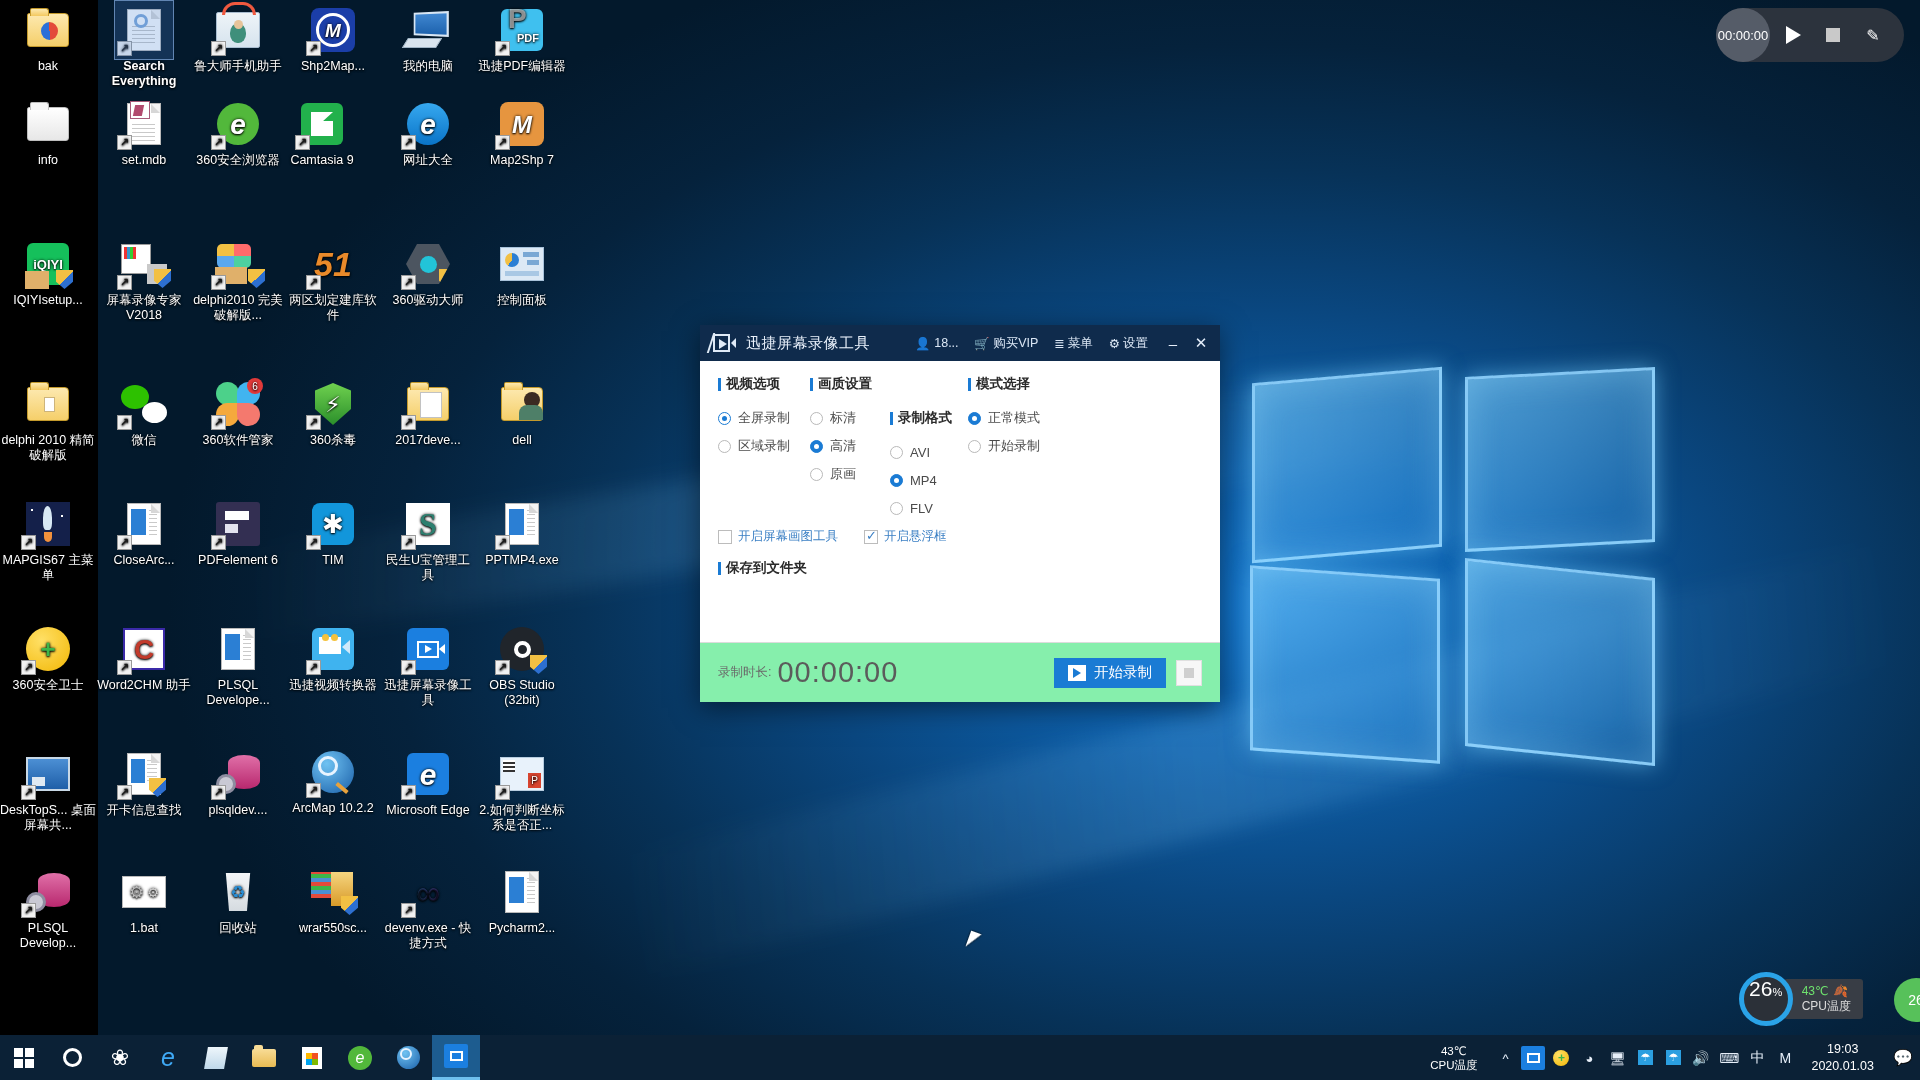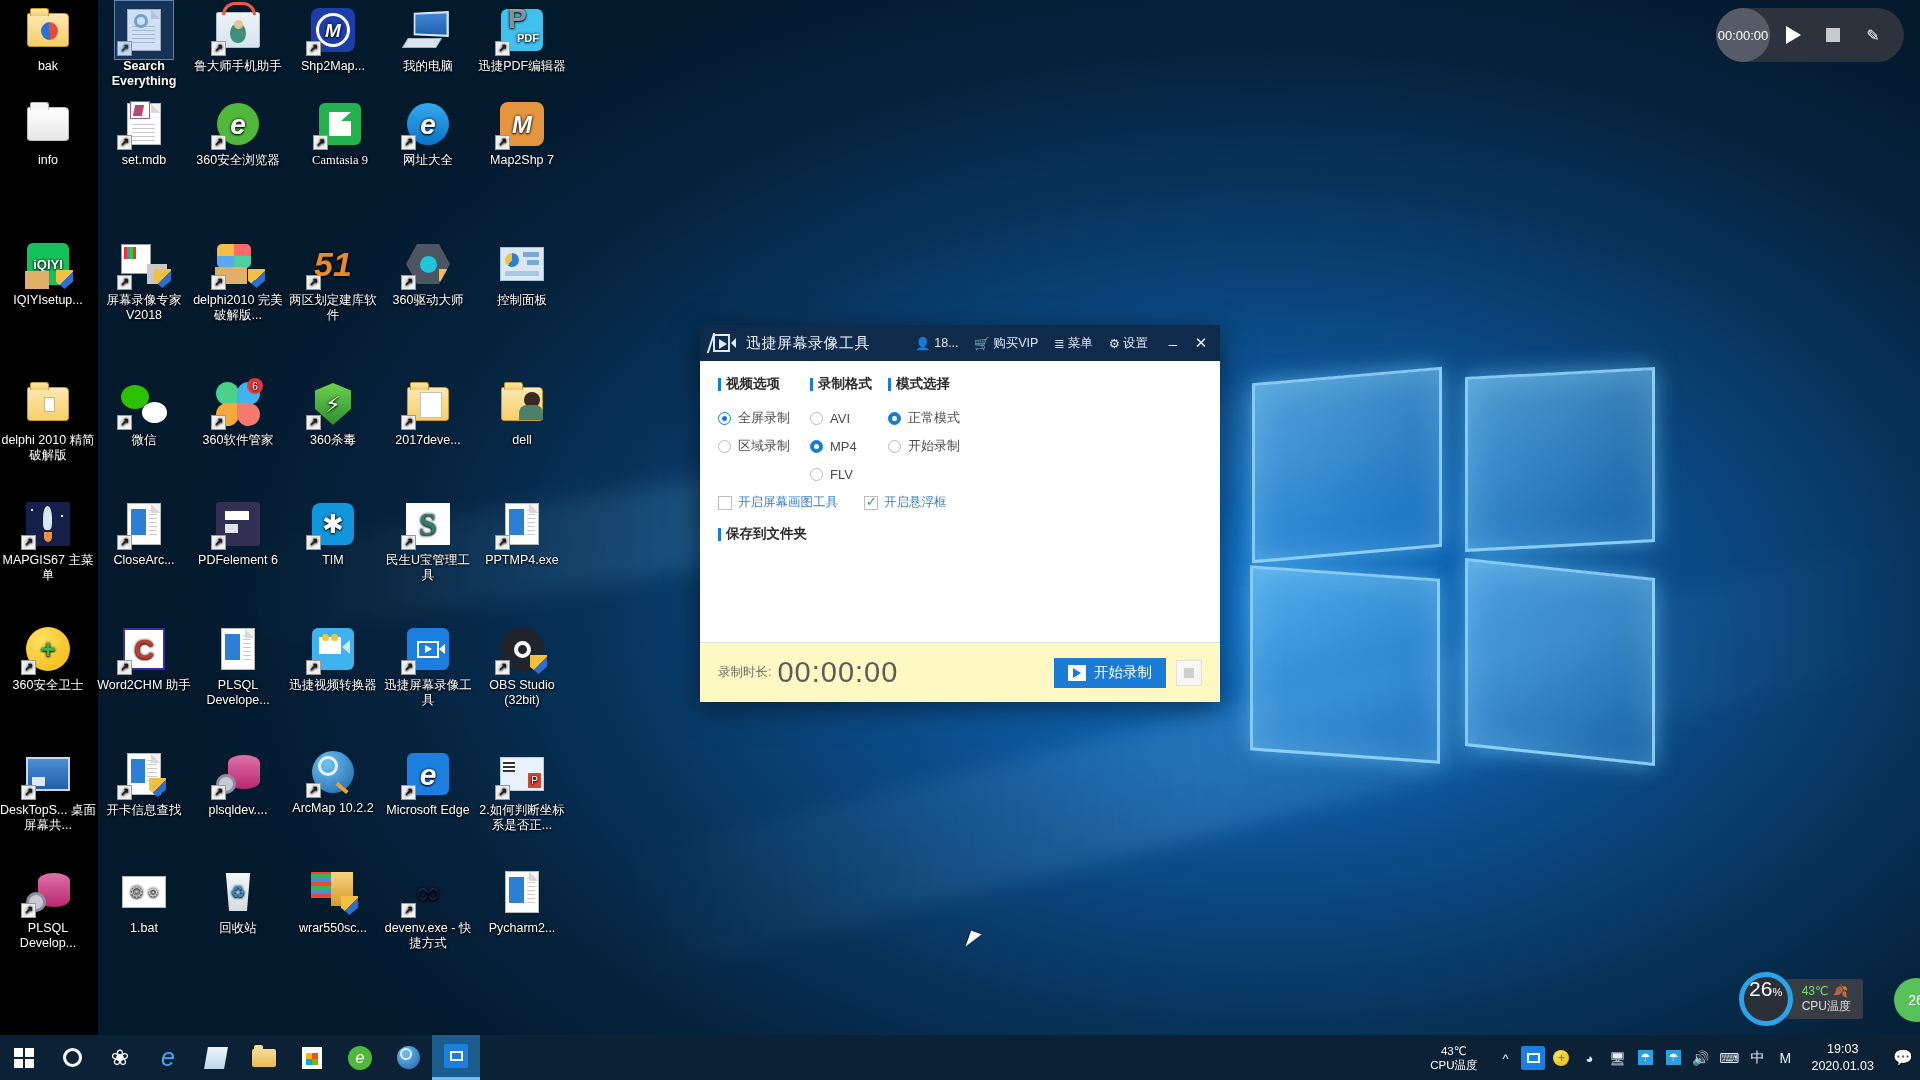--- a/index.html
+++ b/index.html
@@ -126,21 +126,21 @@
   .cb.on::after{ content:"\2713"; position:absolute; left:1px; top:-3px; font-size:13px; color:#3a7fc4;}
 
   #save-input{
     width:330px;height:24px;border:1px solid #cfcfcf;background:#fff;
     font-size:12px;color:#555; padding:0 6px; line-height:22px;
   }
   .link{ color:#2f77c9; text-decoration:underline; font-size:12.5px; cursor:default;}
 
   #rec-footer{
     position:absolute; left:0; bottom:0; width:100%; height:60px;
-    background:#fef9c3; border-top:1px solid #dcdcdc;
+    background:#86efac; border-top:1px solid #dcdcdc;
     display:flex; align-items:center; padding:0 18px;
   }
   #dur-label{ font-size:12.5px;color:#6a6a6a; }
   #dur-value{ font-size:29px;color:#5b5b5b; margin-left:6px; letter-spacing:1px;
               font-family:"Liberation Sans","DejaVu Sans",sans-serif; }
   #start-btn{
     background:#1a7bd4;color:#fff;height:30px;padding:0 14px;display:flex;align-items:center;gap:8px;
     font-size:14.5px; cursor:default;
   }
   #start-btn .play{ width:18px;height:16px;background:#fff;display:flex;align-items:center;justify-content:center;}
@@ -299,21 +299,21 @@
         </div>
         <span class="lbl">set.mdb</span>
       </div>
       <div class="dicon" style="left: 190px; top: 100px;">
         <div class="glyph">
           <div class="circ" style="background:#52b83b;font-style:italic;font-size:28px;">e</div>
           <span class="shortcut-arrow"></span>
         </div>
         <span class="lbl">360安全浏览器</span>
       </div>
-      <div class="dicon" style="left: 292px; top: 100px; font-family: Liberation Serif, serif;">
+      <div class="dicon" style="left: 274px; top: 100px;">
         <div class="glyph">
           <div class="sq" style="background:#22b14c;">
             <div style="width:22px;height:24px;background:#fff;clip-path:polygon(0 0,100% 0,55% 38%,100% 38%,100% 100%,0 100%);"></div>
           </div>
           <span class="shortcut-arrow"></span>
         </div>
         <span class="lbl">Camtasia 9</span>
       </div>
       <div class="dicon" style="left: 380px; top: 100px;">
         <div class="glyph">
@@ -724,21 +724,38 @@
             </div>
             <div class="radio-row">
               <span class="rd on"></span>
               <span>全屏录制</span>
             </div>
             <div class="radio-row">
               <span class="rd"></span>
               <span>区域录制</span>
             </div>
           </div>
-          <div class="opt-col" style="width: 78px;">
+          <div class="opt-col" style="width: 80px; margin-top: 0px;">
+            <div class="col-head">
+              <span>画质设置</span>
+            </div>
+            <div class="radio-row">
+              <span class="rd"></span>
+              <span>标清</span>
+            </div>
+            <div class="radio-row">
+              <span class="rd on solid"></span>
+              <span>高清</span>
+            </div>
+            <div class="radio-row" style="margin-top: 0px;">
+              <span class="rd"></span>
+              <span>原画</span>
+            </div>
+          </div>
+          <div class="opt-col" style="width: 78px; margin-top: 34px;">
             <div class="col-head">
               <span>录制格式</span>
             </div>
             <div class="radio-row">
               <span class="rd"></span>
               <span>AVI</span>
             </div>
             <div class="radio-row">
               <span class="rd on solid"></span>
               <span>MP4</span>

